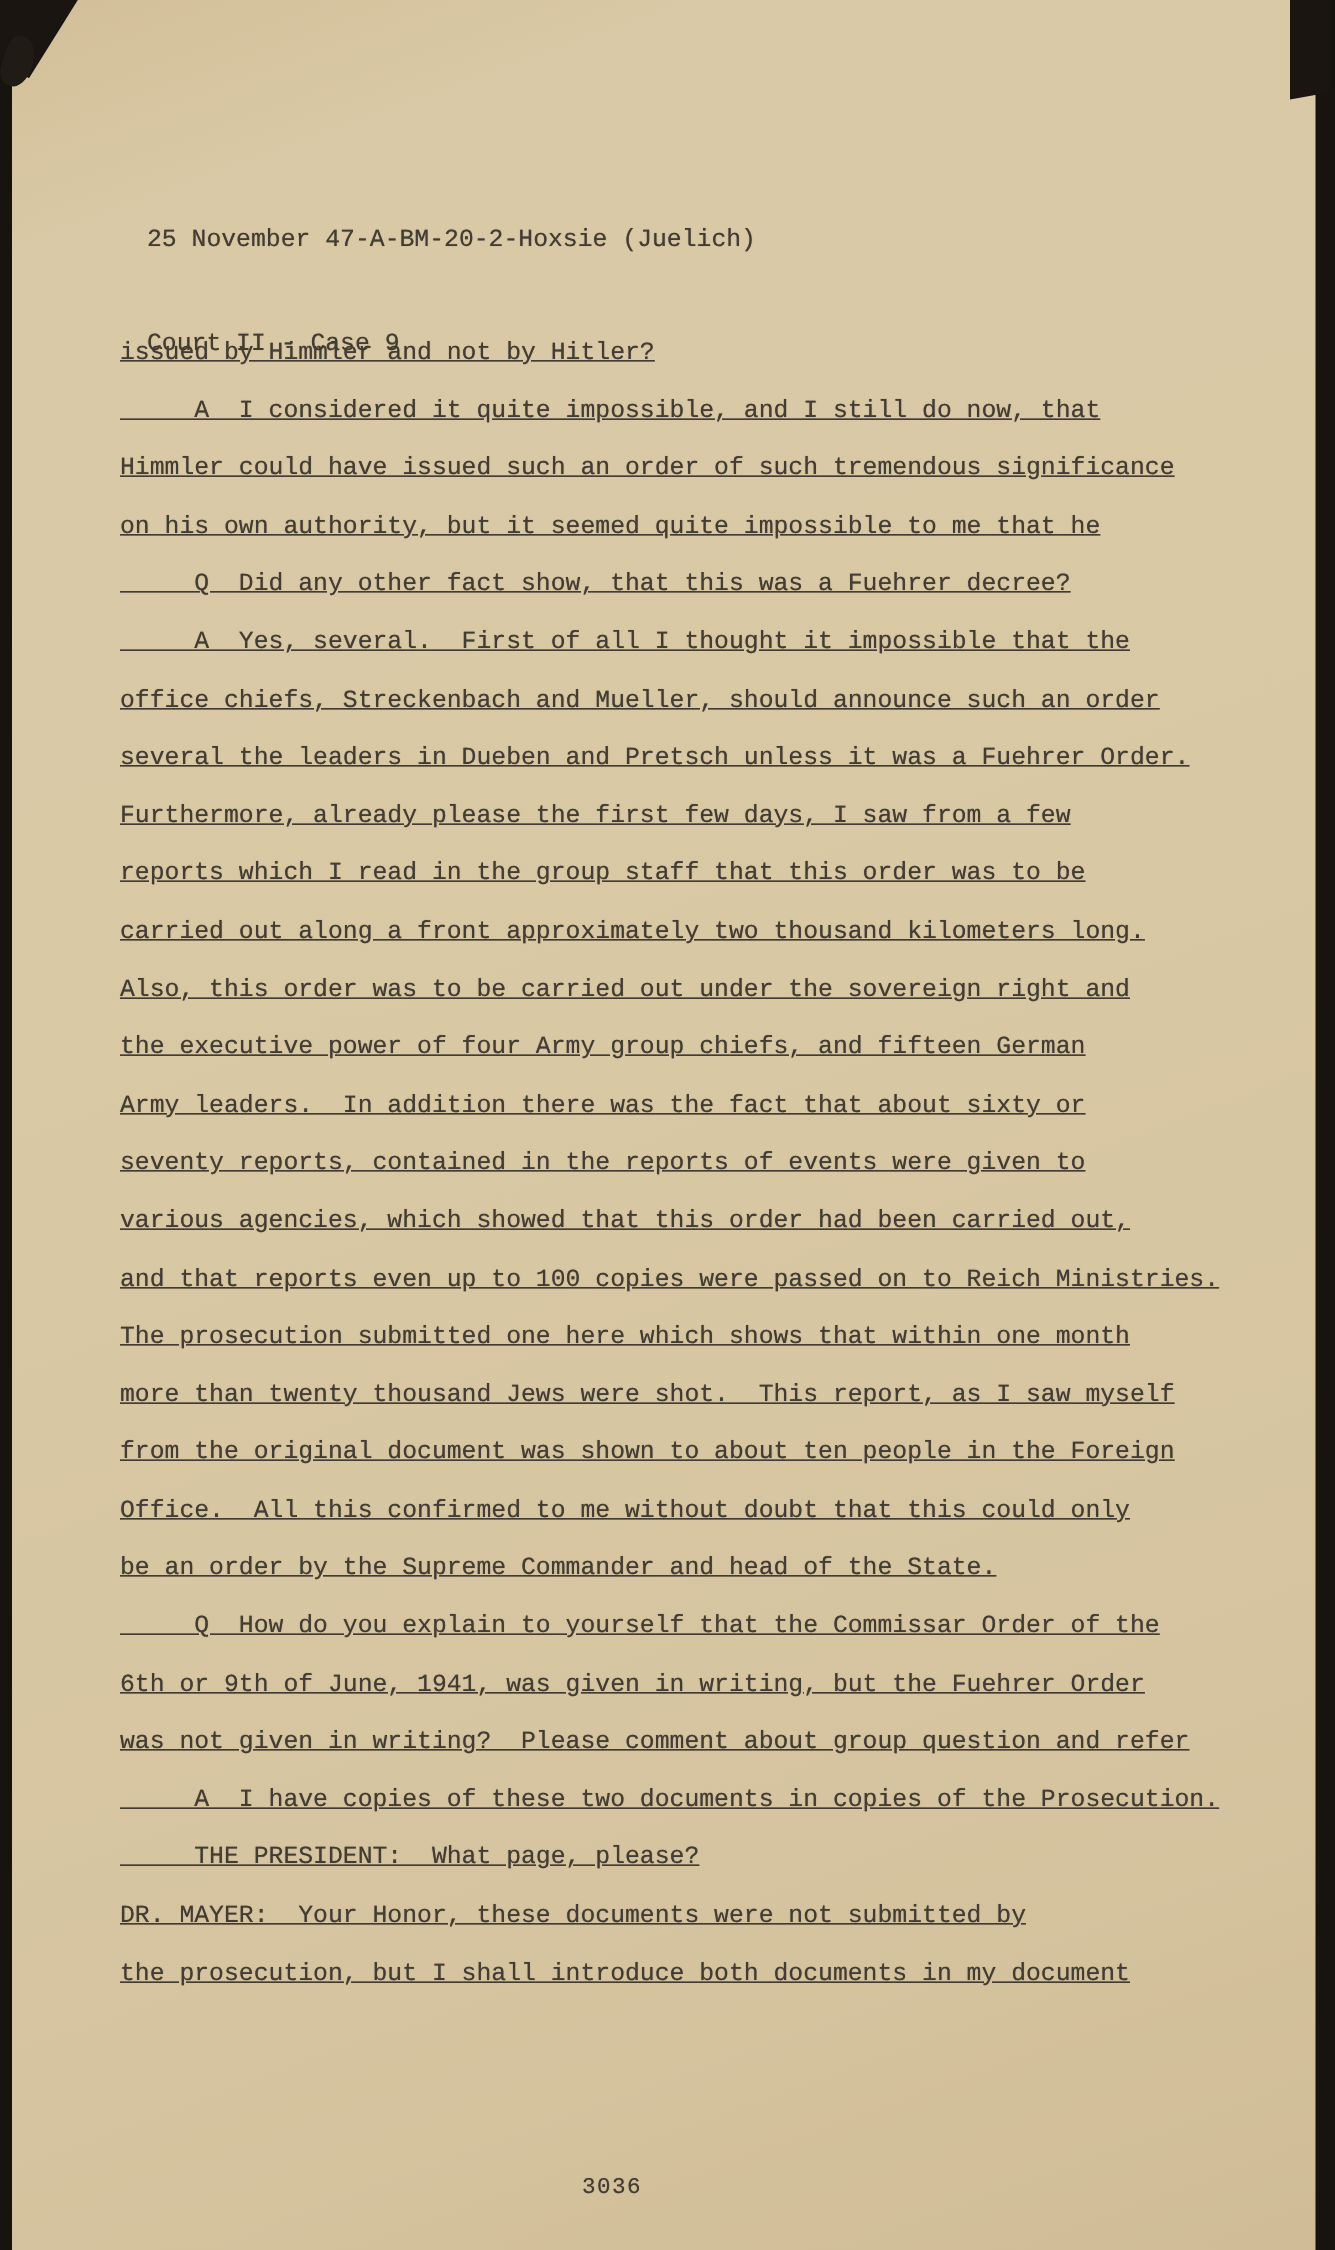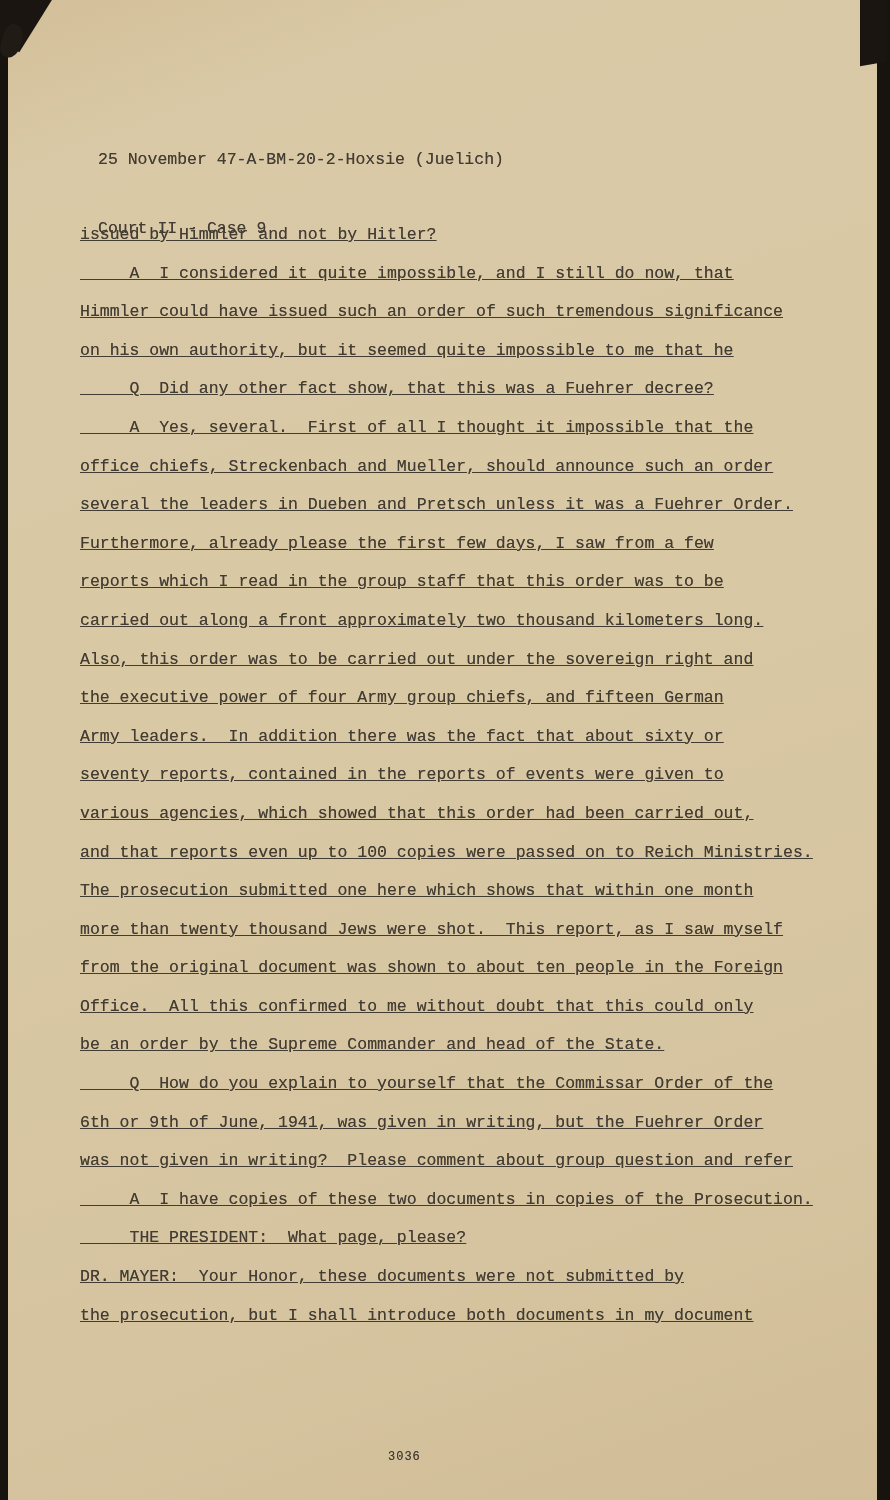--- a/index.html
+++ b/index.html
@@ -63,21 +63,21 @@
   .line {
     white-space: pre;
     height: 38.6px;
     line-height: 38.6px;
     text-decoration: underline;
   }
   .page-number {
     position: absolute;
     left: 388px;
     top: 1450px;
-    font-size: 12px;
+    font-size: 15px;
     letter-spacing: 1px;
   }
 </style>
 </head>
 <body>
 
 <div class="page">
 
   <div class="edge edge-left"></div>
   <div class="edge edge-right"></div>

